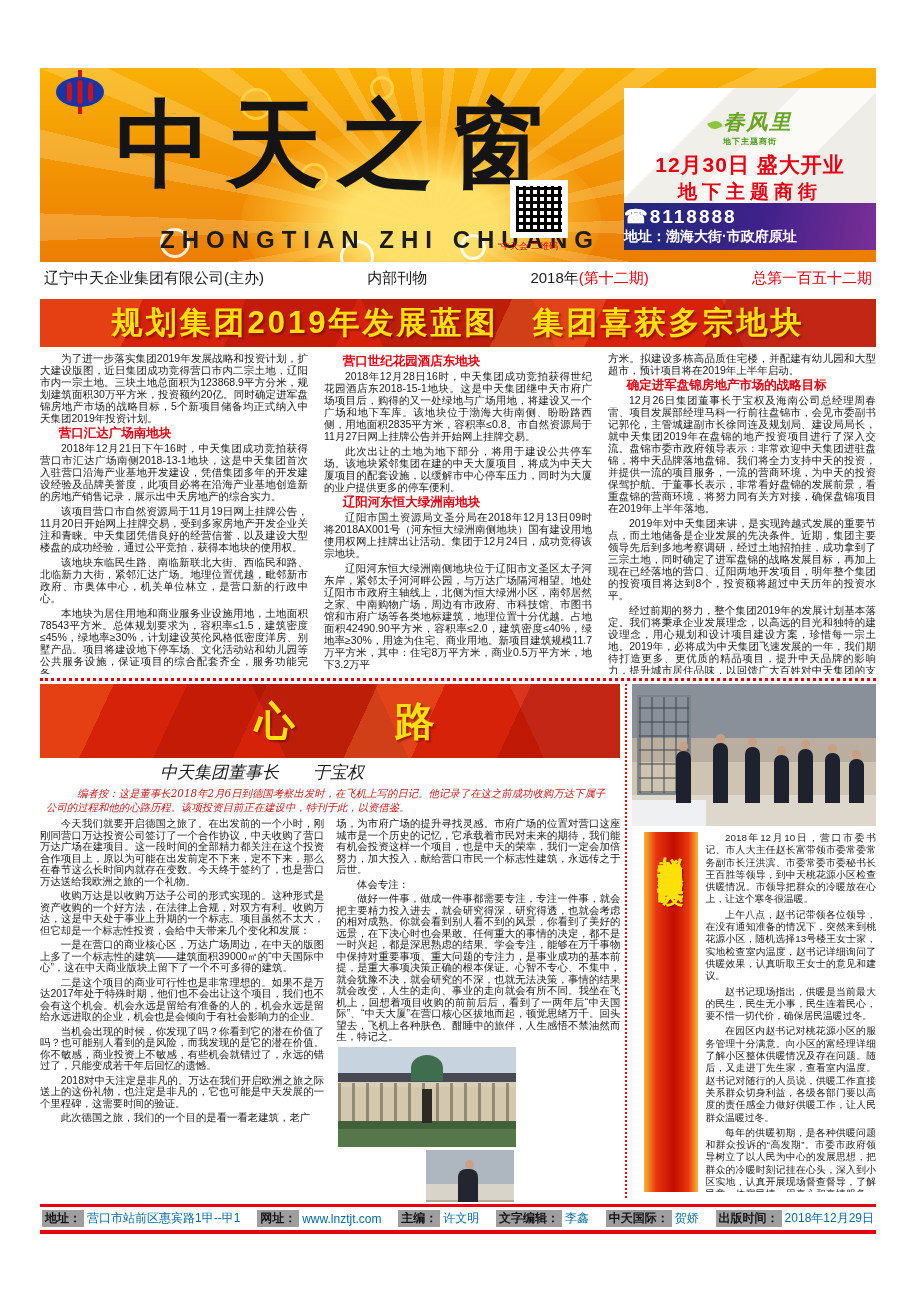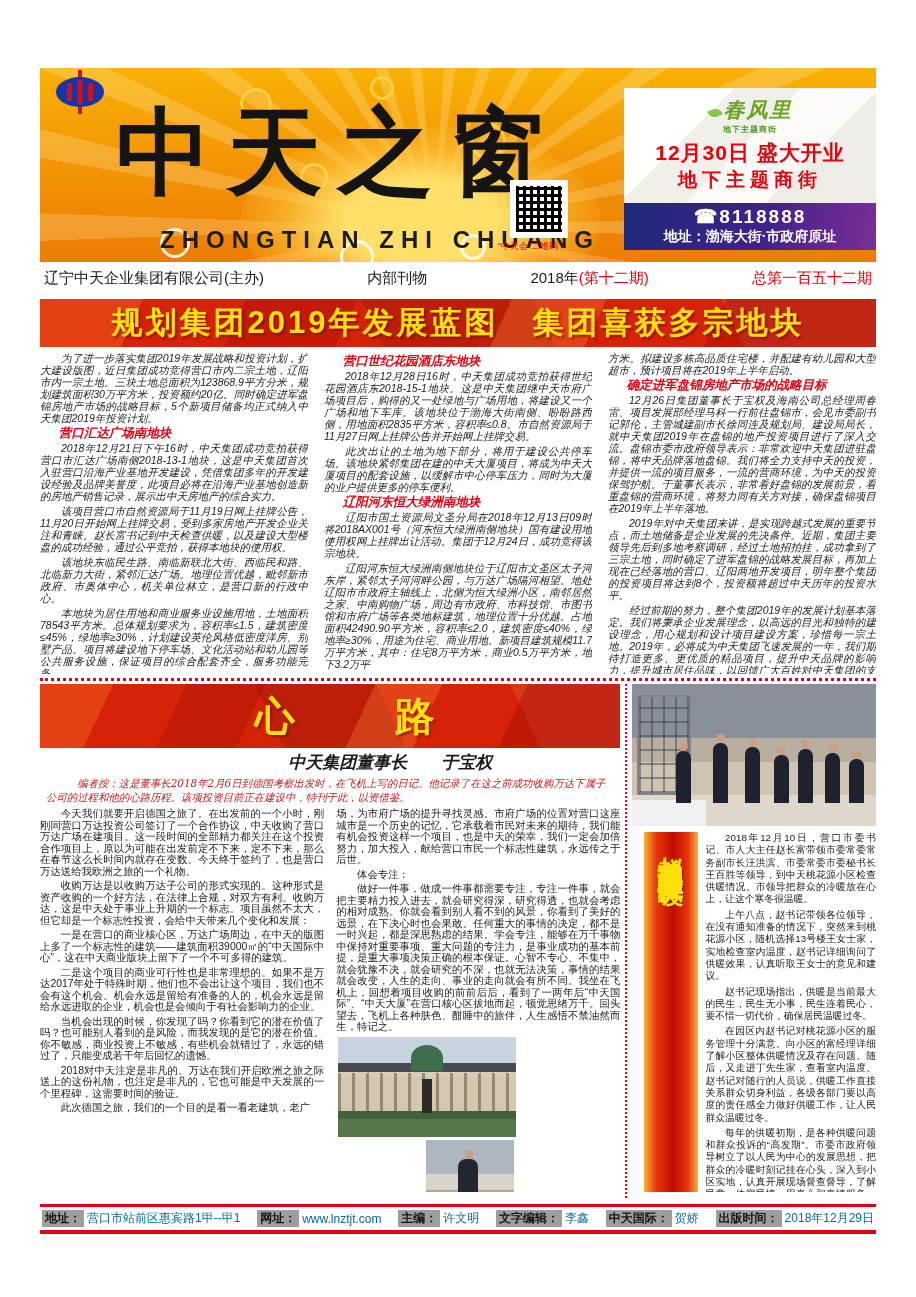--- a/index.html
+++ b/index.html
@@ -10,42 +10,42 @@
   
   .masthead { position:relative; height:194px; overflow:hidden;
     background:linear-gradient(180deg,#f9b106 0%,#f29204 55%,#ec7d03 100%); }
   .rays { position:absolute; inset:0;
     background:repeating-conic-gradient(from -8deg at 47% 82%, rgba(255,246,200,.22) 0deg 4deg, rgba(255,255,255,0) 4deg 12deg); }
   .sun { position:absolute; left:24%; top:30%; width:360px; height:190px; border-radius:50%;
     background:radial-gradient(ellipse at center, rgba(255,228,110,.95) 0 30%, rgba(255,198,60,.55) 55%, rgba(255,198,60,0) 75%); }
   .ring { position:absolute; border-radius:50%; border:3px solid rgba(255,215,80,.8); }
   .ring.white { border-color:rgba(255,255,255,.85); }
   .mast-logo { position:absolute; left:14px; top:2px; }
-  .mast-title { position:absolute; left:76px; top:22px; font-family:"DejaVu Serif", serif;
+  .mast-title { position:absolute; left:76px; top:14px; font-family:"DejaVu Serif", serif;
     font-weight:bold; font-size:95px; letter-spacing:16px; color:#141414; white-space:nowrap; }
   .mast-pinyin { position:absolute; left:120px; top:158px; font-size:24px; letter-spacing:7px;
     font-weight:bold; color:#1c1c1c; white-space:nowrap; }
   .qr { position:absolute; left:470px; top:112px; width:52px; height:52px; background:#fff; padding:3px; }
   .qr-pattern { width:46px; height:46px; margin:3px;
     background-image:repeating-linear-gradient(0deg,#000 0 3px,transparent 3px 7px),
                      repeating-linear-gradient(90deg,#000 0 3px,#fff 3px 7px); }
   .qr-caption { position:absolute; left:458px; top:172px; font-size:9px; color:#e60012; white-space:nowrap; }
 
   .ad { position:absolute; right:0; top:20px; width:252px; height:162px; }
   .ad-top { height:115px; text-align:center; position:relative; overflow:hidden;
     background:linear-gradient(135deg,#ffffff 0 30%, #f1efe9 30% 48%, #fbfaf7 48% 70%, #efede7 70%),
                #fbfbf9; }
-  .ad-brand { margin-top:8px; color:#6aa421; font-style:italic; font-weight:bold; font-size:21px;
+  .ad-brand { margin-top:20px; color:#6aa421; font-style:italic; font-weight:bold; font-size:21px;
     font-family:"DejaVu Serif", serif; letter-spacing:2px; }
   .leaf { display:inline-block; width:14px; height:8px; background:#8cc63f; border-radius:0 8px 0 8px;
     margin-right:2px; transform:rotate(-20deg); }
   .ad-brand-sub { color:#4f9a1b; font-size:8px; font-weight:bold; letter-spacing:1px; }
   .ad-line1 { color:#e60012; font-weight:bold; font-size:21px; margin-top:4px; letter-spacing:1px; }
   .ad-line2 { color:#e60012; font-weight:bold; font-size:19px; letter-spacing:5px; }
-  .ad-bottom { height:47px; color:#fff; text-align:center; padding-top:2px; box-sizing:border-box;
+  .ad-bottom { height:47px; color:#fff; text-align:left; padding-top:2px; box-sizing:border-box;
     background:linear-gradient(100deg,#1e2a7a 0%, #40218a 55%, #7b2f96 100%); }
   .ad-phone { font-size:19px; font-weight:bold; letter-spacing:2px; }
   .ad-address { font-size:14px; font-weight:bold; }
 
   
   .info-bar { display:flex; align-items:center; justify-content:space-between; height:32px;
     font-size:15px; padding:0 4px; }
   .red { color:#e60012; }
 
   
@@ -53,36 +53,36 @@
     background-image:linear-gradient(115deg, rgba(255,122,40,.35) 0 12%, transparent 12% 24%,
       rgba(150,10,0,.3) 24% 37%, transparent 37% 55%, rgba(255,140,60,.3) 55% 66%,
       transparent 66% 80%, rgba(150,10,0,.35) 80%),
       linear-gradient(245deg, rgba(255,255,255,.09) 0 18%, transparent 18% 40%,
       rgba(0,0,0,.12) 40% 60%, transparent 60%); }
   .headline { height:48px; margin-top:5px; display:flex; align-items:center; justify-content:center; }
   .headline span { color:#ffe10a; font-size:31px; font-weight:bold; letter-spacing:3px;
     text-shadow:2px 2px 2px rgba(110,0,0,.55); white-space:nowrap; }
 
   
-  .lead { margin-top:5px; height:322px; display:flex; gap:16px; overflow:hidden;font-style:italic; }
+  .lead { margin-top:5px; height:322px; display:flex; gap:16px; overflow:hidden; }
   .lead .col { flex:1; font-size:10.5px; line-height:12px; text-align:justify; overflow:hidden; }
   .lead p, .xinlu-cols p, .right-text p { margin:0 0 3px; text-indent:2em; }
   p.cont { text-indent:0 !important; }
   .lead h3, .xinlu-cols h3 { color:#e60012; font-size:12.5px; margin:3px 0; text-indent:1.5em; }
 
   .dot-rule { border-top:3px dotted #e60012; margin:4px 0 3px; }
 
   
   .main { display:flex; height:514px; }
   .xinlu { width:584px; }
-  .xinlu-banner { height:64px; display:flex; align-items:center; justify-content:center;padding-left:29px; }
+  .xinlu-banner { height:74px; display:flex; align-items:center; justify-content:center;padding-left:29px; }
   .xinlu-banner span { color:#ffe10a; font-size:40px; font-weight:bold; letter-spacing:30px;
     text-indent:30px; text-shadow:2px 2px 2px rgba(110,0,0,.55); }
-  .xinlu-byline { text-align:center; padding-left:120px; height:24px; margin-top:3px;
-    font-family:"DejaVu Serif", serif; font-weight:bold; font-size:17px; font-style:italic; }
+  .xinlu-byline { padding-left:120px; height:24px; margin-top:3px;
+    font-family:"DejaVu Serif", serif; font-weight:normal; font-size:17px; font-style:italic; }
   .xinlu-byline .gap { display:inline-block; width:34px; }
   .editor-note { color:#c42020; font-size:10.4px; line-height:14px; font-style:italic;
     font-family:"DejaVu Serif", serif; padding:1px 6px 0; text-indent:3em; }
   .xinlu-cols { display:flex; gap:12px; margin-top:4px; height:384px; overflow:hidden; }
   .xinlu-cols .col { flex:1; font-size:10.4px; line-height:11.5px; text-align:justify; overflow:hidden; }
 
   
   .photo { position:relative; overflow:hidden; }
   .photo-palace { width:178px; height:100px; margin:4px 0 0 2px;
     background:linear-gradient(180deg,#c7d3de 0 30%, #d8cdb6 30% 40%, #d3c7ae 40% 74%, #42603a 74% 82%, #55774a 82%); }
@@ -185,21 +185,21 @@
 
     <div class="headline facet-red">
       <span>规划集团2019年发展蓝图　集团喜获多宗地块</span>
     </div>
 
     <div class="lead">
       <div class="col">
           <p>为了进一步落实集团2019年发展战略和投资计划，扩大建设版图，近日集团成功竞得营口市内二宗土地，辽阳市内一宗土地。三块土地总面积为123868.9平方分米，规划建筑面积30万平方米，投资额约20亿。同时确定进军盘锦房地产市场的战略目标，5个新项目储备均正式纳入中天集团2019年投资计划。</p>
           <h3>营口汇达广场南地块</h3>
           <p>2018年12月21日下午16时，中天集团成功竞拍获得营口市汇达广场南侧2018-13-1地块，这是中天集团首次入驻营口沿海产业基地开发建设，凭借集团多年的开发建设经验及品牌美誉度，此项目必将在沿海产业基地创造新的房地产销售记录，展示出中天房地产的综合实力。</p>
-          <p>该项目营口市自然资源局于11月19日网上挂牌公告，11月20日开始网上挂牌交易，受到多家房地产开发企业关注和青睐。赵长富书记到中天检查供暖，以及建设大型楼盘的成功经验，通过公平竞拍，获得本地块的使用权。</p>
+          <p>该项目营口市自然资源局于11月19日网上挂牌公告，11月20日开始网上挂牌交易，受到多家房地产开发企业关注和青睐。中天集团凭借良好的经营信誉，以及建设大型楼盘的成功经验，通过公平竞拍，获得本地块的使用权。</p>
           <p>该地块东临民生路、南临新联北大街、西临民和路、北临新力大街，紧邻汇达广场。地理位置优越，毗邻新市政府、市奥体中心，机关单位林立，是营口新的行政中心。</p>
           <p>本地块为居住用地和商业服务业设施用地，土地面积78543平方米。总体规划要求为，容积率≤1.5，建筑密度≤45%，绿地率≥30%，计划建设英伦风格低密度洋房、别墅产品。项目将建设地下停车场、文化活动站和幼儿园等公共服务设施，保证项目的综合配套齐全，服务功能完备。</p>
         </div>
       <div class="col">
           <h3>营口世纪花园酒店东地块</h3>
           <p>2018年12月28日16时，中天集团成功竞拍获得世纪花园酒店东2018-15-1地块。这是中天集团继中天市府广场项目后，购得的又一处绿地与广场用地，将建设又一个广场和地下车库。该地块位于渤海大街南侧、盼盼路西侧，用地面积2835平方米，容积率≤0.8。市自然资源局于11月27日网上挂牌公告并开始网上挂牌交易。</p>
           <p>此次出让的土地为地下部分，将用于建设公共停车场。该地块紧邻集团在建的中天大厦项目，将成为中天大厦项目的配套设施，以缓解市中心停车压力，同时为大厦的业户提供更多的停车便利。</p>
           <h3>辽阳河东恒大绿洲南地块</h3>
           <p>辽阳市国土资源局文圣分局在2018年12月13日09时将2018AX001号（河东恒大绿洲南侧地块）国有建设用地使用权网上挂牌出让活动。集团于12月24日，成功竞得该宗地块。</p>
           <p>辽阳河东恒大绿洲南侧地块位于辽阳市文圣区太子河东岸，紧邻太子河河畔公园，与万达广场隔河相望。地处辽阳市市政府主轴线上，北侧为恒大绿洲小区，南邻居然之家、中南购物广场，周边有市政府、市科技馆、市图书馆和市府广场等各类地标建筑，地理位置十分优越。占地面积42490.90平方米，容积率≤2.0，建筑密度≤40%，绿地率≥30%，用途为住宅、商业用地。新项目建筑规模11.7万平方米，其中：住宅8万平方米，商业0.5万平方米，地下3.2万平</p>

